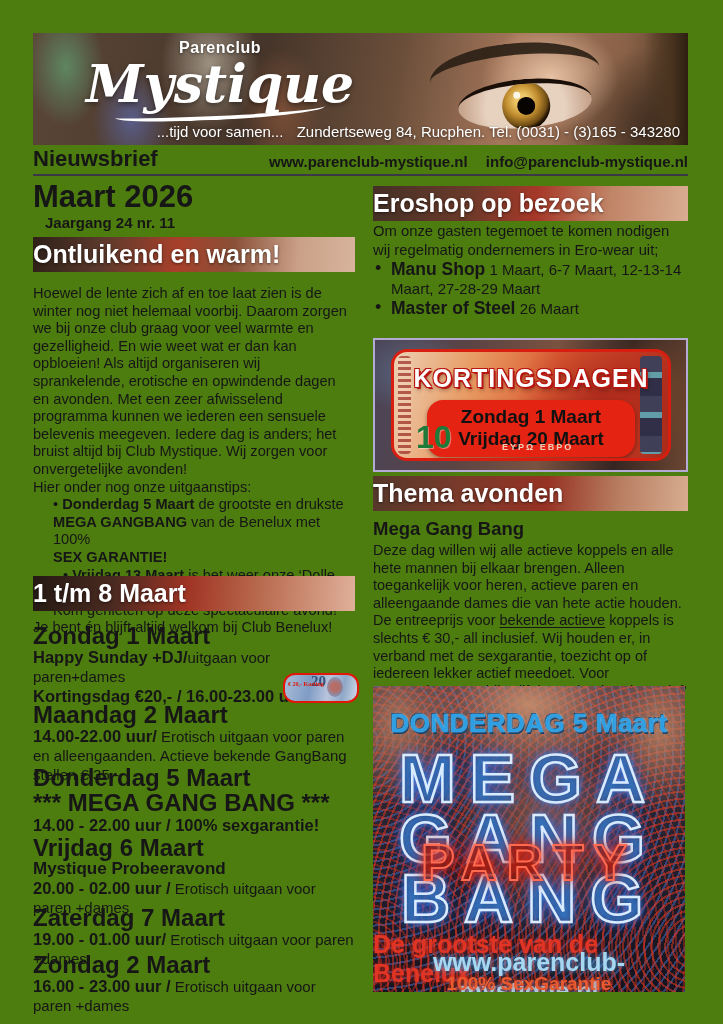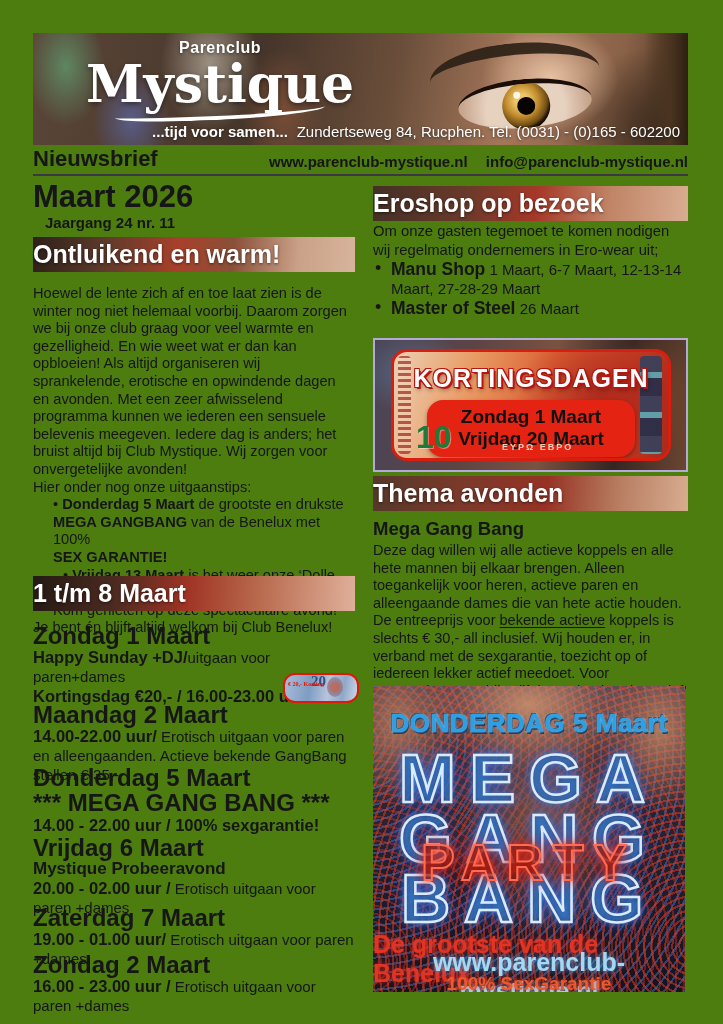--- a/index.html
+++ b/index.html
@@ -21,25 +21,25 @@
        transform:rotate(-5deg);overflow:hidden;border-top:5px solid #190f08;
        background:radial-gradient(circle at 50% 55%, #e7d2c0 55%, #c7a48c 90%);}
   .iris{position:absolute;left:44px;top:-2px;width:48px;height:48px;border-radius:50%;
        background:radial-gradient(circle at 42% 38%, #ecc668 0 16%, #c08c2e 40%, #6e4c14 62%, #241505 70%, #0f0801 78%);}
   .pupil{position:absolute;left:15px;top:15px;width:18px;height:18px;border-radius:50%;background:#070402;}
   .glint{position:absolute;left:12px;top:9px;width:7px;height:7px;border-radius:50%;background:rgba(255,255,255,.85);}
   .hair{position:absolute;right:0;top:0;width:44px;height:112px;
         background:linear-gradient(90deg, rgba(70,48,30,0), #4a3420 60%, #2e1f12);}
   .logo{position:absolute;left:52px;top:6px;width:270px;text-align:center;color:#fff;}
   .logo-top{font-size:16px;font-weight:bold;letter-spacing:.5px;text-shadow:0 1px 3px rgba(0,0,0,.5);}
-  .logo-main{font-family:"DejaVu Serif",serif;font-weight:bold;font-size:52px;
+  .logo-main{font-family:"DejaVu Serif",serif;font-style:italic;font-weight:bold;font-size:52px;
              line-height:.95;margin-top:2px;text-shadow:0 2px 5px rgba(0,0,0,.45);}
   .logo-swash{width:210px;height:12px;margin:-4px auto 0;border-bottom:4px solid #fff;
               border-radius:0 0 90% 50%;transform:rotate(-2deg);}
-  .logo-tag{font-size:15px;font-weight:bold;margin-top:3px;text-shadow:0 1px 3px rgba(0,0,0,.5);}
+  .logo-tag{font-size:15px;font-weight:normal;margin-top:3px;text-shadow:0 1px 3px rgba(0,0,0,.5);}
   .addr{position:absolute;right:8px;bottom:5px;color:#fff;font-size:15px;text-shadow:0 1px 3px rgba(0,0,0,.6);}
   
   .nbrow{position:absolute;left:33px;top:146px;width:655px;height:28px;border-bottom:2px solid #3c3744;}
   .nb-title{position:absolute;left:0;bottom:2px;font-size:22px;font-weight:bold;}
   .nb-links{position:absolute;right:0;bottom:4px;font-size:15px;font-weight:600;}
   .nb-links span{margin-left:14px;}
   
   .colL{position:absolute;left:33px;top:180px;width:322px;height:844px;}
   .colR{position:absolute;left:373px;top:180px;width:315px;height:844px;}
   
@@ -151,21 +151,21 @@
         <div class="glint"></div>
       </div>
     </div>
     <div class="hair"></div>
     <div class="logo">
       <div class="logo-top">Parenclub</div>
       <div class="logo-main">Mystique</div>
       <div class="logo-swash"></div>
       <div class="logo-tag">...tijd voor samen...</div>
     </div>
-    <div class="addr">Zundertseweg 84, Rucphen. Tel. (0031) - (0)165 - 602200</div>
+    <div class="addr">Zundertseweg 84, Rucphen. Tel. (0031) - (3)165 - 343280</div>
   </div>
 
   <div class="nbrow">
     <div class="nb-title">Nieuwsbrief</div>
     <div class="nb-links">
       <span>www.parenclub-mystique.nl</span>
       <span>info@parenclub-mystique.nl</span>
     </div>
   </div>
 

